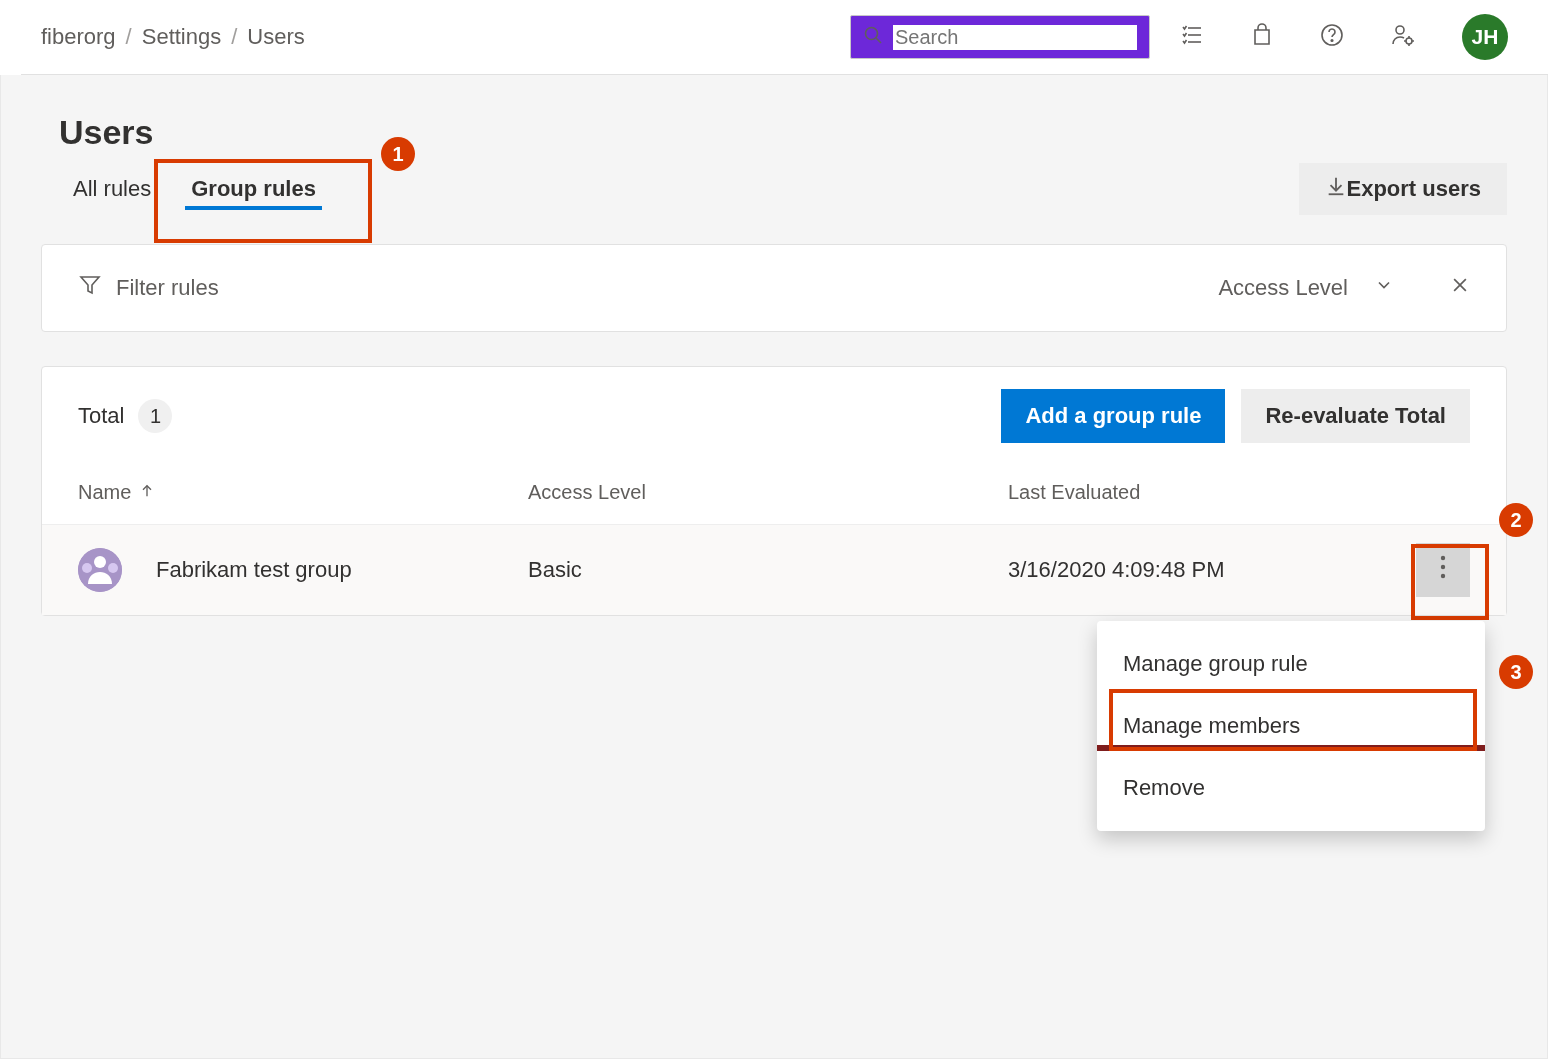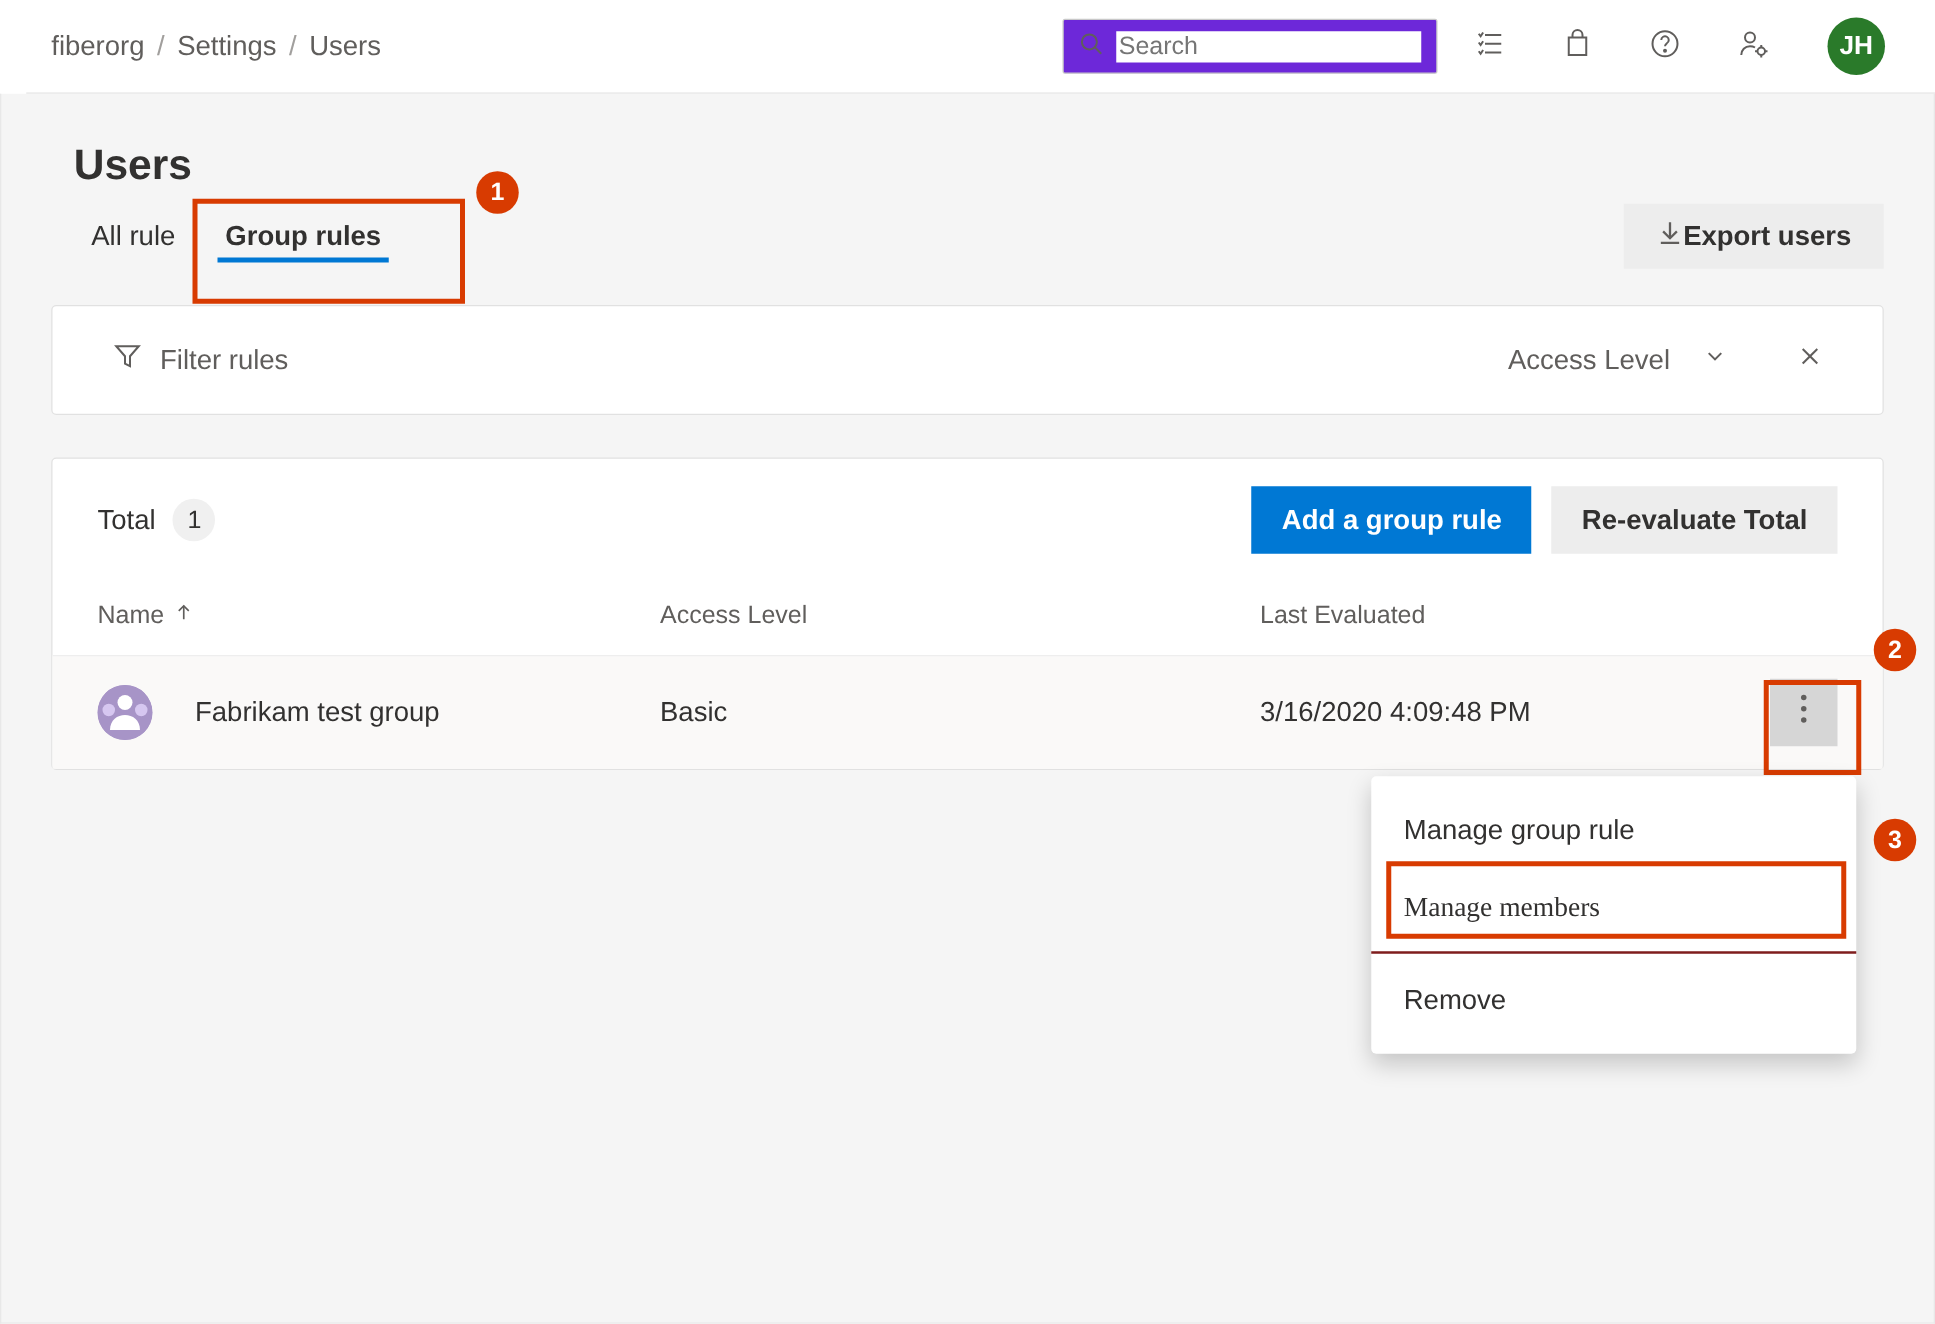--- a/index.html
+++ b/index.html
@@ -139,21 +139,21 @@
     font-weight: 600;
     cursor: pointer;
   }
   .filter-bar {
     background: #fff;
     border: 1px solid #e1e1e1;
     border-radius: 4px;
     height: 88px;
     display: flex;
     align-items: center;
-    padding: 0 48px;
+    padding: 0 36px;
     margin-bottom: 34px;
     gap: 48px;
   }
   .filter-left {
     display: flex;
     align-items: center;
     gap: 14px;
     color: #605e5c;
     font-size: 22px;
   }
@@ -240,24 +240,23 @@
     box-shadow: 0 8px 20px rgba(0,0,0,0.2);
     border-radius: 4px;
     padding: 12px 0;
   }
   .dropdown-item {
     padding: 18px 26px;
     font-size: 22px;
     cursor: pointer;
   }
   .dropdown-item.sep-after {
-    border-bottom: 2px solid #7f1d1d;
+    border-bottom: 6px solid #7f1d1d;
     margin-bottom: 6px;
-    padding-bottom: 22px;
-    font-family: Liberation Serif, serif;
+    padding-bottom: 6px;
   }
   .rel { position: relative; }
 </style>
 </head>
 <body>
 
 <div class="topbar">
   <div class="breadcrumb">
     <span>fiberorg</span>
     <span class="sep">/</span>
@@ -313,21 +312,21 @@
       <span>JH</span>
     </div>
   </div>
 </div>
 
 <div class="page-body rel">
   <div class="page-title">Users</div>
 
   <div class="tabs-row rel">
     <div class="tabs">
-      <div class="tab">All rule</div>
+      <div class="tab">All rules</div>
       <div class="tab active">Group rules</div>
     </div>
     <div class="spacer"></div>
     <div class="export-btn">
       <span class="icon">
         <svg width="22" height="22" viewBox="0 0 24 24" fill="none" stroke="currentColor" stroke-width="2">
             <line x1="12" y1="3" x2="12" y2="16"></line>
             <polyline points="6 11 12 17 18 11"></polyline>
             <line x1="4" y1="21" x2="20" y2="21"></line>
           </svg>

